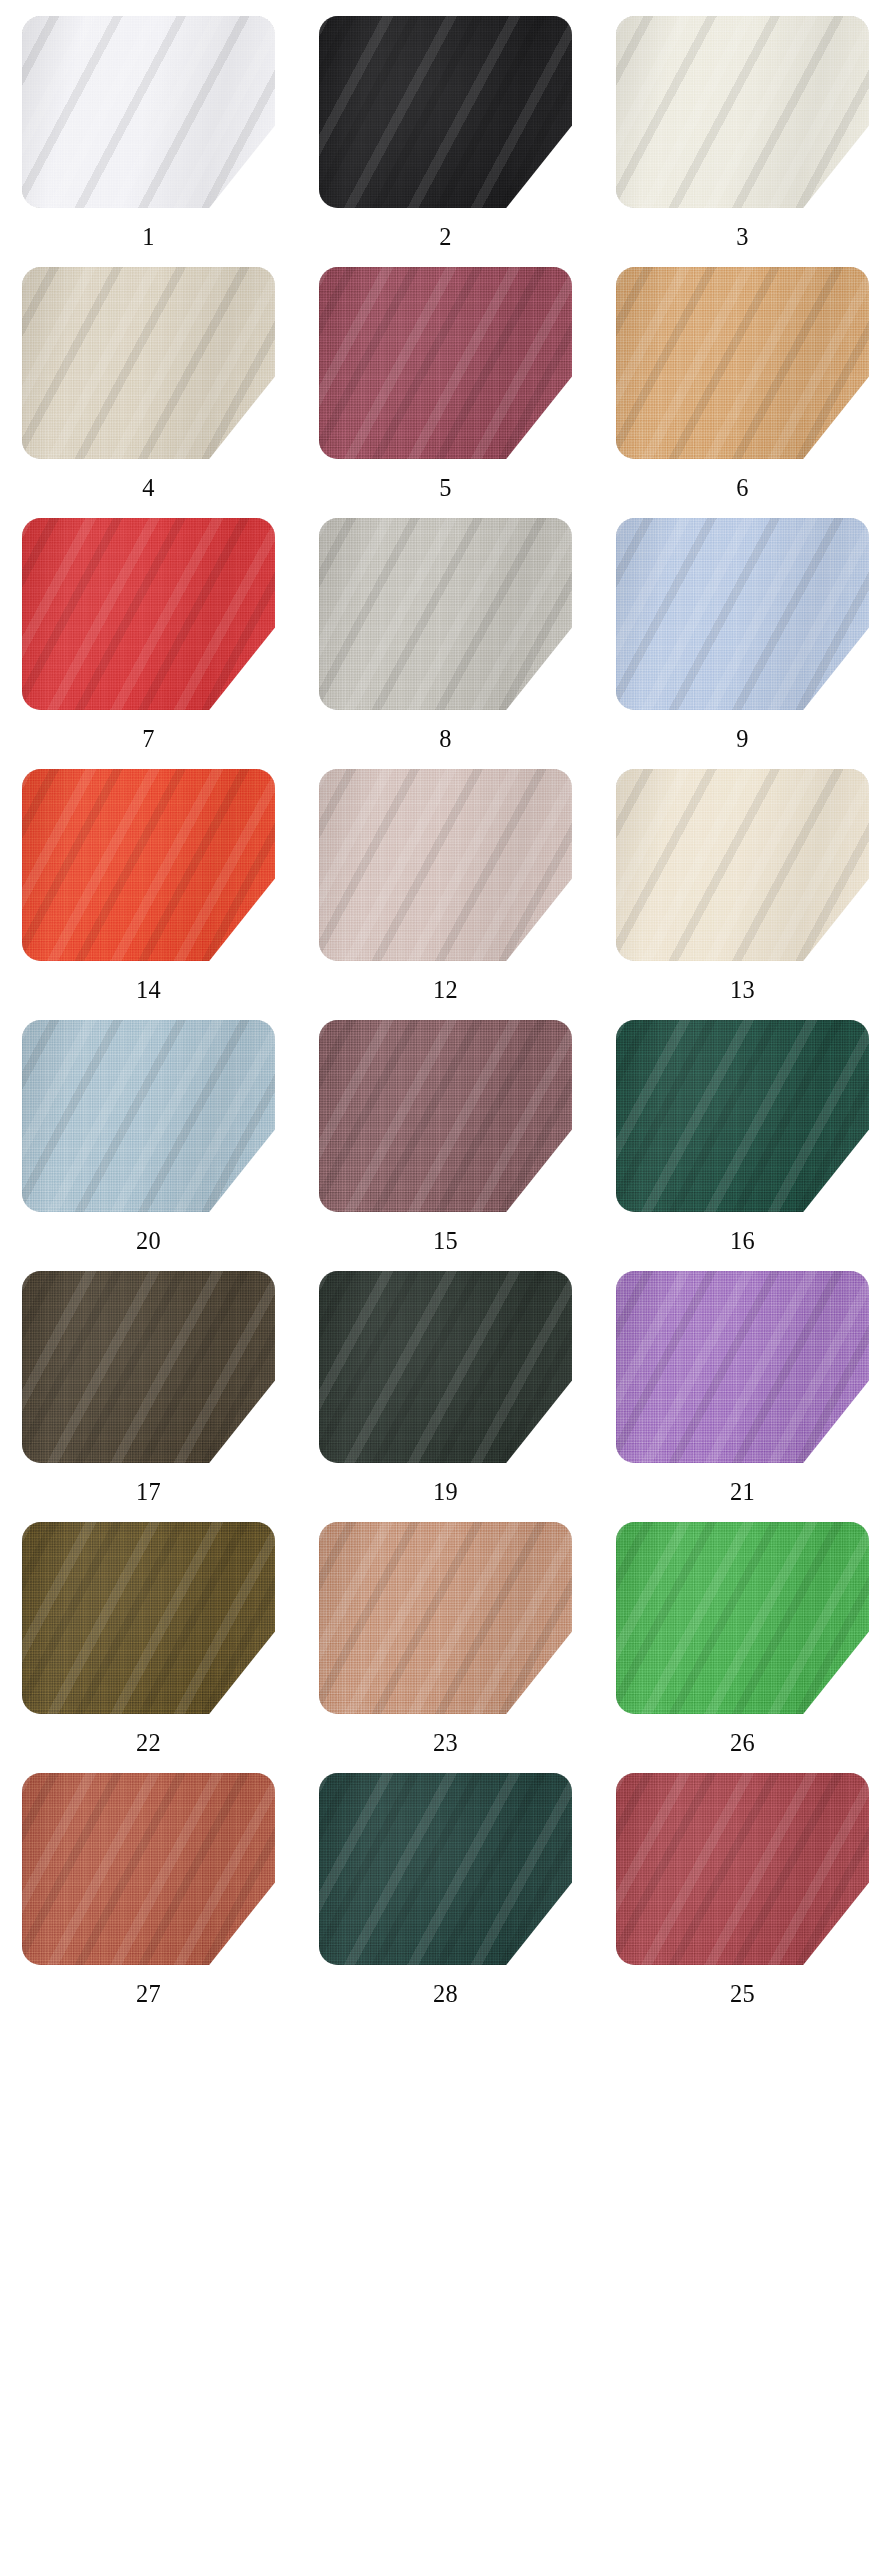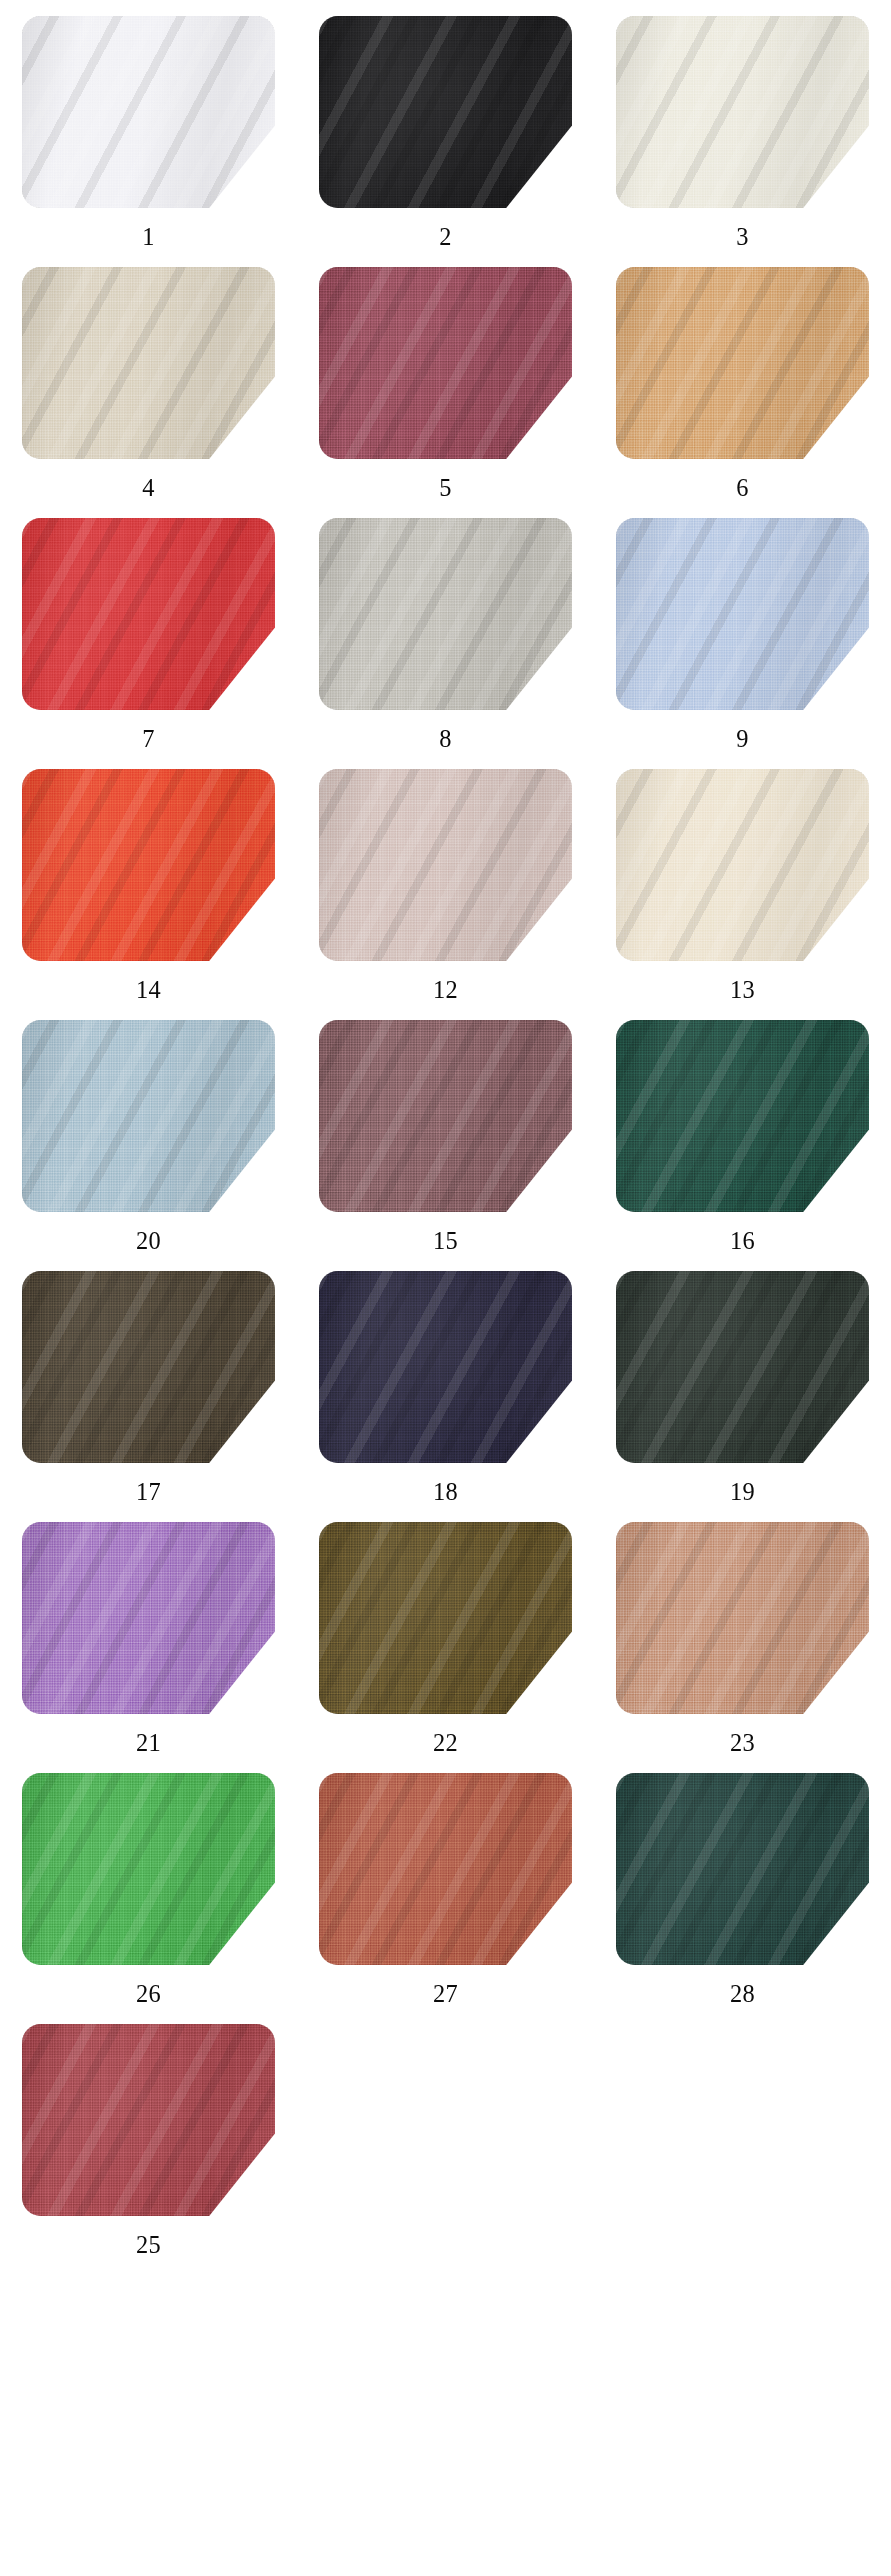--- a/index.html
+++ b/index.html
@@ -217,26 +217,20 @@
       <div class="swatch-label">16</div>
     </div>
     <div class="swatch-cell">
       <div class="swatch-chip-wrap">
         <div class="swatch-chip" style="background-color: rgb(78, 68, 52);"></div>
       </div>
       <div class="swatch-label">17</div>
     </div>
     <div class="swatch-cell">
       <div class="swatch-chip-wrap">
-        <div class="swatch-chip" style="background-color: rgb(42, 40, 64);"></div>
-      </div>
-      <div class="swatch-label">18</div>
-    </div>
-    <div class="swatch-cell">
-      <div class="swatch-chip-wrap">
         <div class="swatch-chip" style="background-color: rgb(44, 54, 48);"></div>
       </div>
       <div class="swatch-label">19</div>
     </div>
     <div class="swatch-cell">
       <div class="swatch-chip-wrap">
         <div class="swatch-chip" style="background-color: rgb(168, 125, 197);"></div>
       </div>
       <div class="swatch-label">21</div>
     </div>

